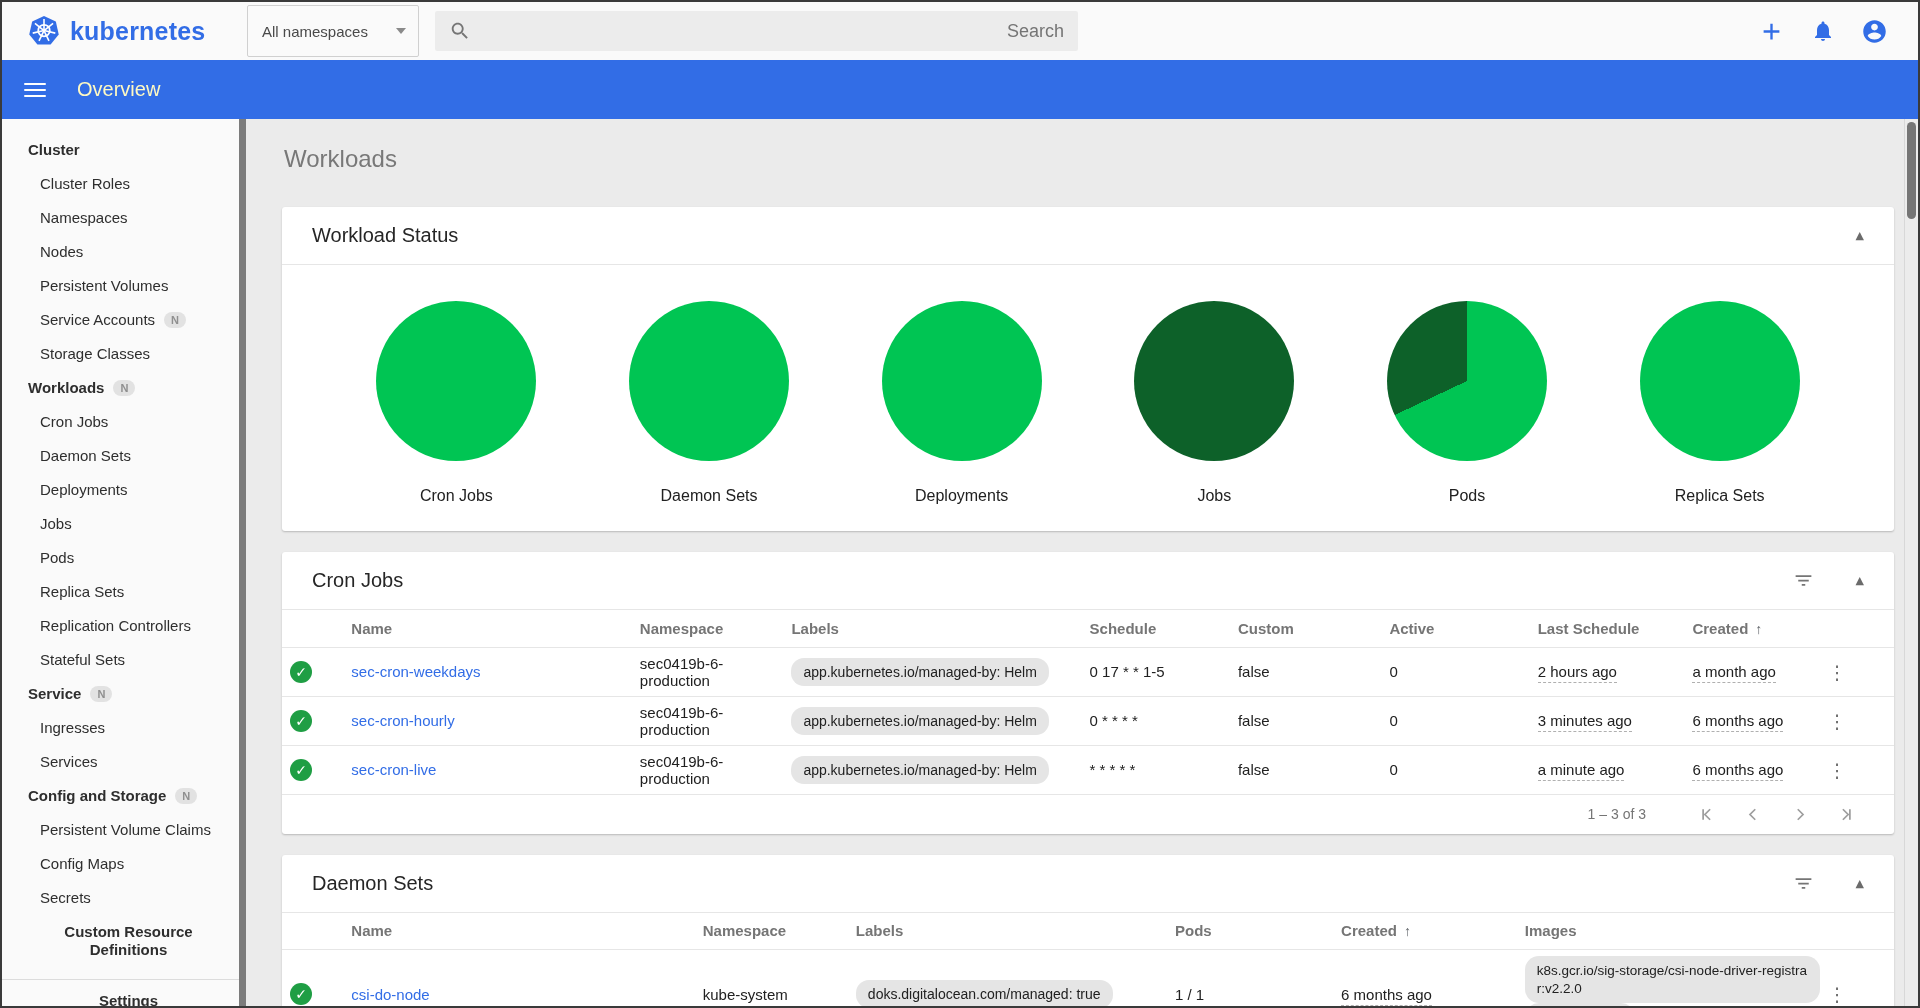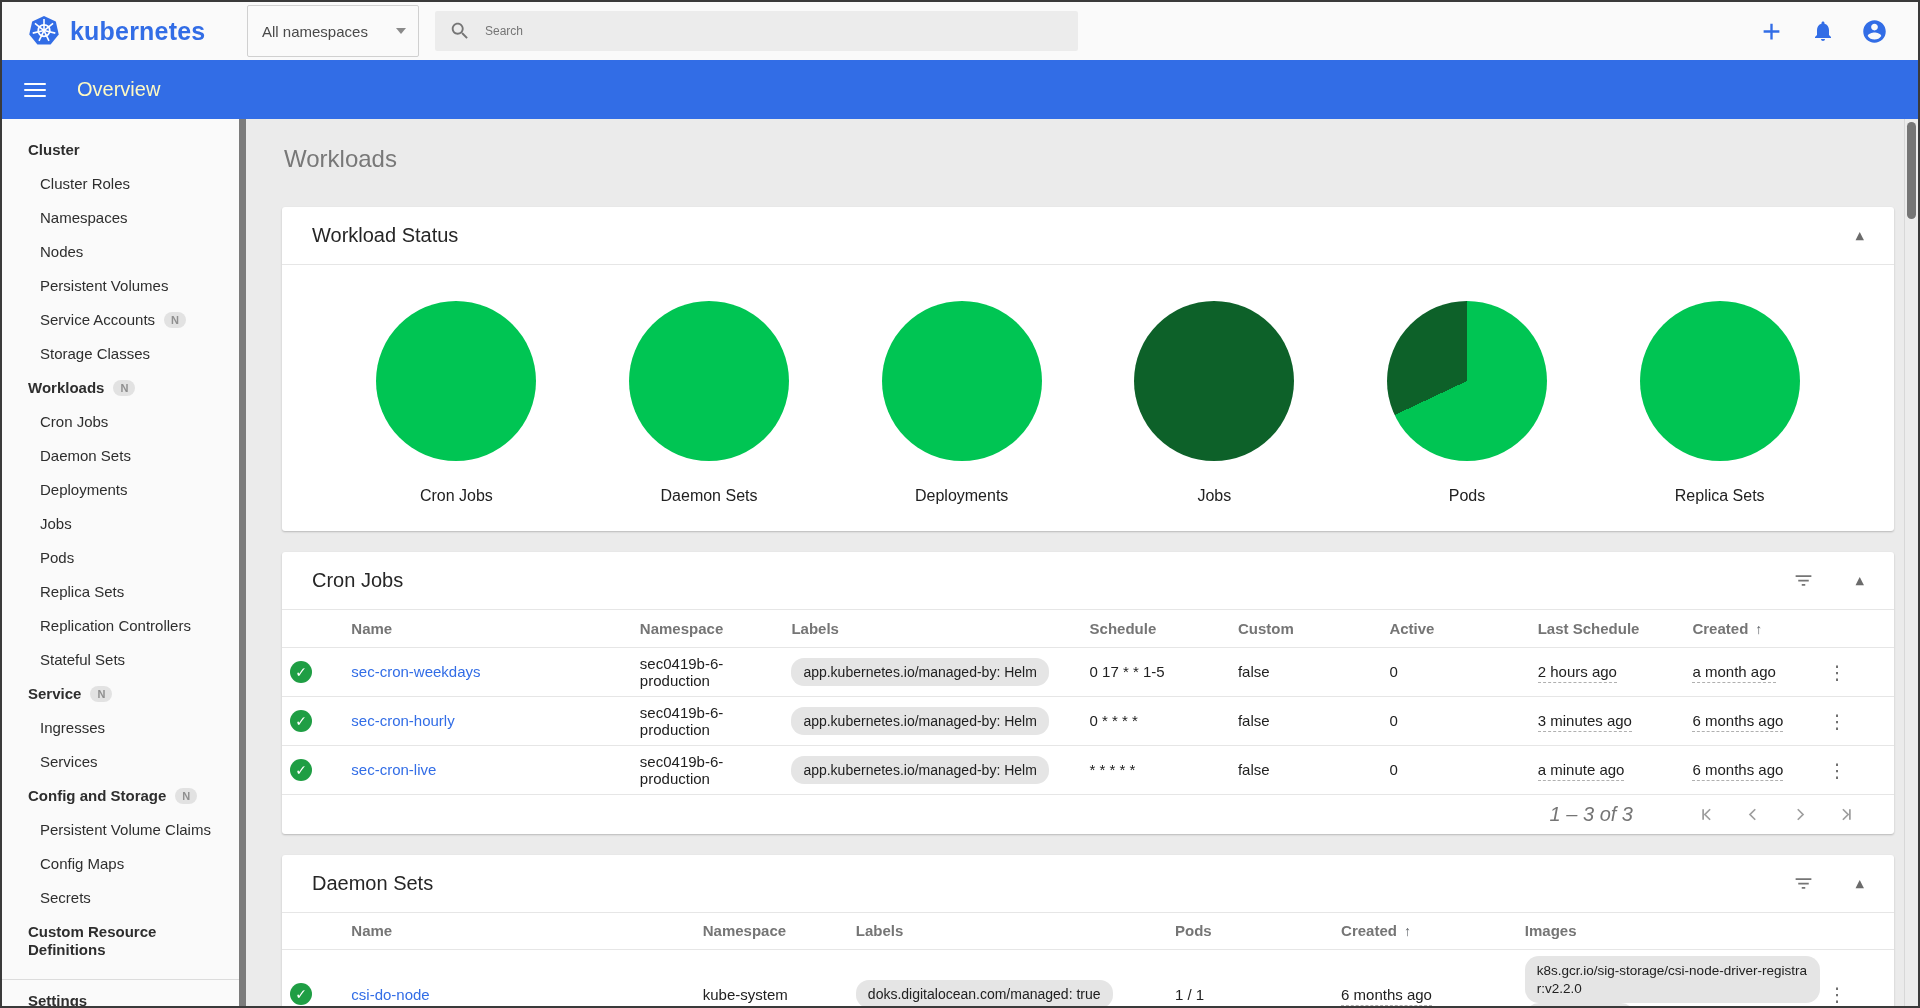--- a/index.html
+++ b/index.html
@@ -8,34 +8,34 @@
 
   
   .topbar { height:58px; background:#fafafa; display:flex; align-items:center; flex:0 0 auto; }
   .brand { display:flex; align-items:center; gap:10px; padding-left:26px; width:245px; flex:0 0 auto; }
   .brand-text { color:#326de6; font-size:25px; font-weight:bold; letter-spacing:.2px; }
   .ns-select { width:172px; height:52px; border:1px solid #d0d0d0; border-radius:2px; background:#fafafa;
                display:flex; align-items:center; justify-content:space-between; padding:0 12px 0 14px; cursor:pointer; }
   .ns-select span { font-size:15px; color:#4a4a4a; }
   .caret-down { width:0; height:0; border-left:5px solid transparent; border-right:5px solid transparent; border-top:6px solid #8a8a8a; }
   .searchbox { margin-left:16px; width:643px; height:40px; background:#ececec; border-radius:2px; display:flex; align-items:center; padding:0 14px; gap:14px; }
-  .searchbox input { border:none; outline:none; background:transparent; font-size:12px; color:#212121; flex:1; font-family:"Liberation Sans",sans-serif; }
+  .searchbox input { border:none; outline:none; background:transparent; font-size:18px; color:#212121; flex:1; font-family:"Liberation Sans",sans-serif;text-align:right; }
   .searchbox input::placeholder { color:#757575; }
   .topbar-actions { margin-left:auto; display:flex; align-items:center; gap:26px; padding-right:30px; }
   .icon-btn { background:none; border:none; cursor:pointer; display:flex; align-items:center; justify-content:center; }
 
   
   .bluebar { height:59px; background:#326de6; display:flex; align-items:center; padding-left:22px; flex:0 0 auto; }
   .hamburger { width:22px; display:flex; flex-direction:column; gap:4px; cursor:pointer; background:none; border:none; }
   .hamburger div { height:2px; background:#fff; border-radius:1px; }
   .bluebar-title { color:#fef9c3; font-size:20px; font-weight:500; margin-left:31px; }
 
   
   .body-wrap { flex:1; display:flex; position:relative; overflow:hidden; }
-  .sidebar { width:237px; background:#fafafa; padding-top:14px; flex:0 0 auto; overflow:hidden; font-size:15px; color:#2e2e2e; }
+  .sidebar { width:237px; background:#fafafa; padding-top:14px; flex:0 0 auto; overflow:hidden; font-size:15px; color:#2e2e2e;text-align:center; }
   .side-header { padding:8px 10px 8px 26px; font-weight:bold; line-height:18px; display:flex; align-items:center; gap:9px; cursor:pointer; }
   .side-item { padding:8px 10px 8px 38px; line-height:18px; display:flex; align-items:center; gap:9px; cursor:pointer; }
   .n-badge { background:#e2e2e2; color:#8f8f8f; font-size:11px; font-weight:bold; border-radius:9px; padding:2px 7px; line-height:12px; }
   .side-divider { border-top:1px solid #dcdcdc; margin-top:12px; }
   .side-footer { padding:12px 10px 12px 26px; font-weight:bold; line-height:18px; cursor:pointer; }
   .side-scrollbar { width:7px; background:#7c7c7c; flex:0 0 auto; }
 
   
   .main { flex:1; overflow:hidden; padding:0 24px 0 36px; }
   .page-title { font-size:24px; font-weight:400; color:#787878; margin:26px 0 34px 2px; }
@@ -60,21 +60,21 @@
   .check { display:inline-flex; width:22px; height:22px; border-radius:50%; background:#1f9e44; color:#fff; font-size:14px;
            align-items:center; justify-content:center; font-family:"DejaVu Sans",sans-serif; margin-left:8px; }
   .chip { background:#e5e5e5; border-radius:13px; padding:6px 12px; font-size:14px; display:inline-block; color:#212121; }
   .chip-image { font-size:13.5px; max-width:318px; word-break:break-all; line-height:1.3; border-radius:14px; text-align:left; }
   .chip-stub { min-width:110px; min-height:12px; padding:6px 12px; }
   .time { border-bottom:1px dashed #b0b0b0; padding-bottom:2px; }
   .kebab { font-family:"DejaVu Sans",sans-serif; font-size:19px; color:#6f6f6f; cursor:pointer; background:none; border:none; }
 
   
   .pagination { display:flex; align-items:center; justify-content:flex-end; height:39px; padding-right:26px; }
-  .pagination-label { font-size:20px; color:#757575; margin-right:51px;font-style:italic; }
+  .pagination-label { font-size:14px; color:#757575; margin-right:38px; }
   .page-btn { width:46px; background:none; border:none; cursor:pointer; display:flex; justify-content:center; }
 
   
   .right-rail { position:absolute; right:0; top:0; bottom:0; width:14px; background:#ececec; border-left:1px solid #d8d8d8; }
   .right-thumb { position:absolute; top:3px; left:2px; width:9px; height:97px; background:#757575; border-radius:5px; cursor:pointer; }
 </style>
 </head>
 <body>
 
 <div class="window">

